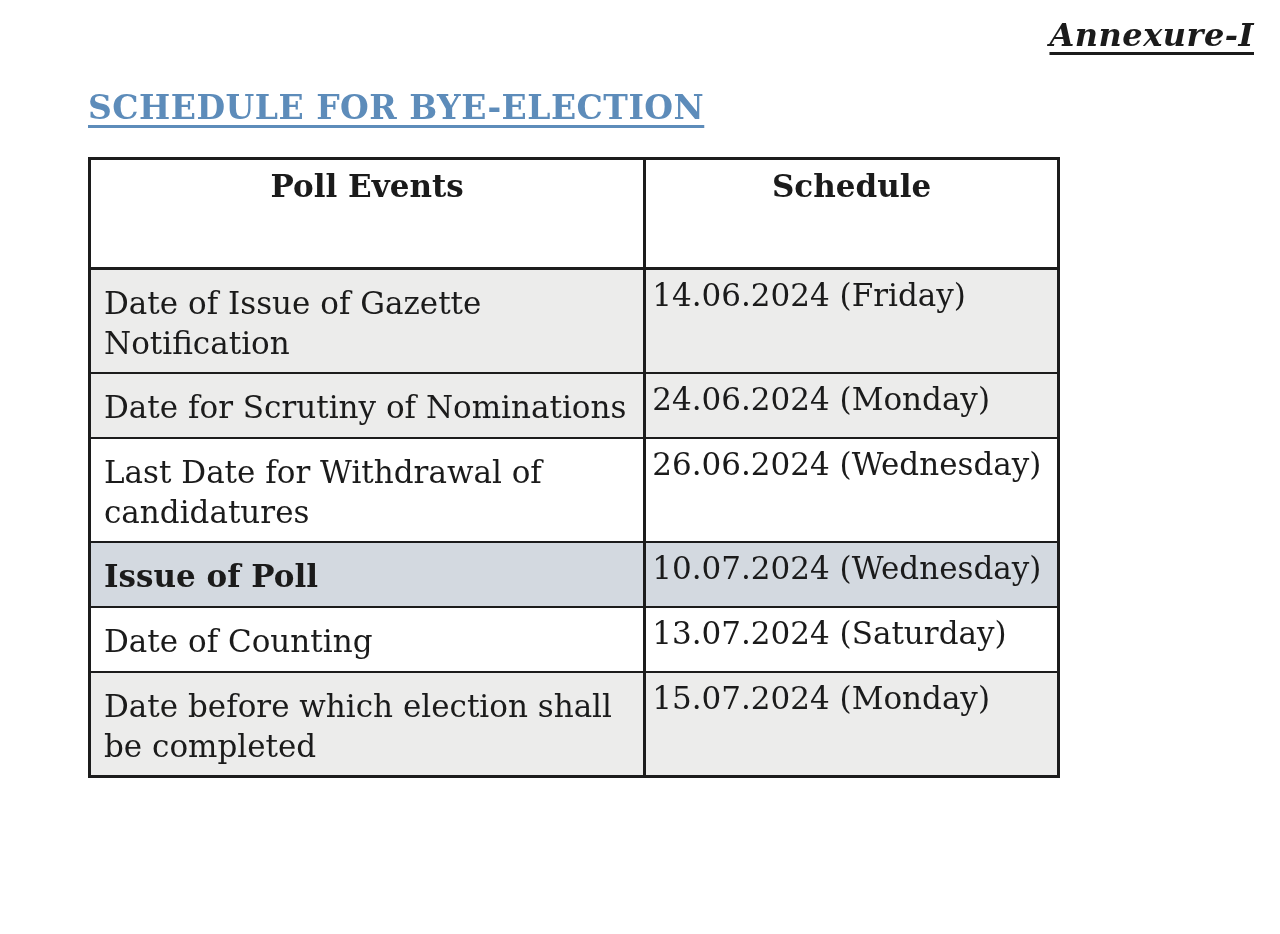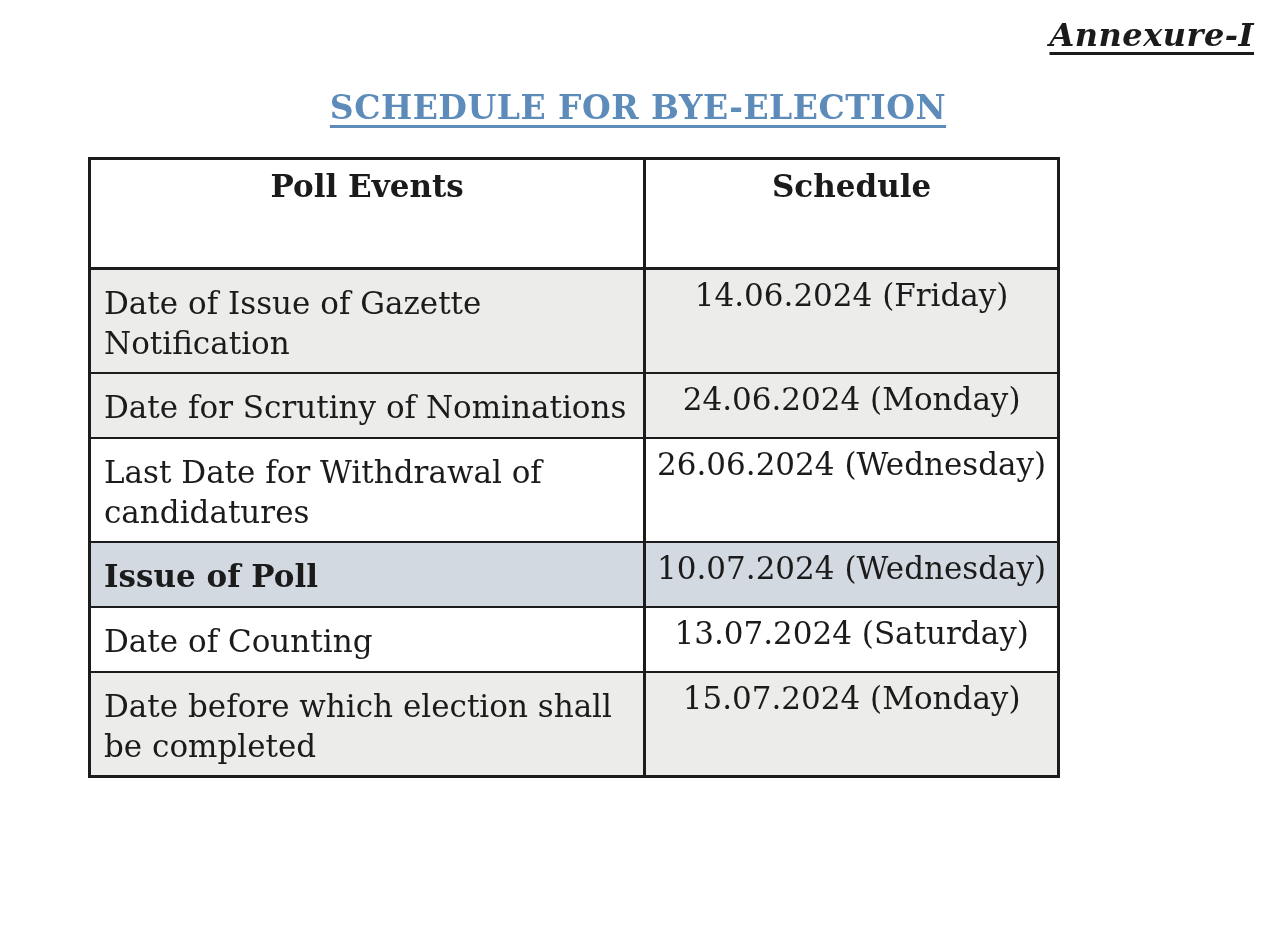--- a/index.html
+++ b/index.html
@@ -25,21 +25,20 @@
     font-weight:bold;
     font-style:italic;
     text-decoration:underline;
     text-decoration-thickness:3px;
     text-underline-offset:6px;
     letter-spacing:0.5px;
   }
   .title-wrap{
     width:1100px;
     margin:34px 0 0 88px;
-    text-align:center;
   }
   .doc-title{
     display:inline-block;
     font-size:33px;
     font-weight:bold;
     text-decoration:underline;
     text-decoration-thickness:3px;
     text-underline-offset:6px;
     letter-spacing:0.5px;
   }
@@ -69,21 +68,20 @@
   table.schedule th:first-child, table.schedule td:first-child{
     border-right-width:3px;
   }
   td.event-cell{
     text-align:left;
     padding:13px 10px 9px 13px;
   }
   td.event-cell .cell-text{white-space:pre-line;}
   td.event-cell.bold{font-weight:bold;}
   td.schedule-cell{
-    text-align:center;
     padding:5px 6px 18px 6px;
   }
 </style>
 </head>
 <body style="color: rgb(27, 27, 27);">
 
 <div class="annexure-row">
   <span class="annexure">Annexure-I</span>
 </div>
 

